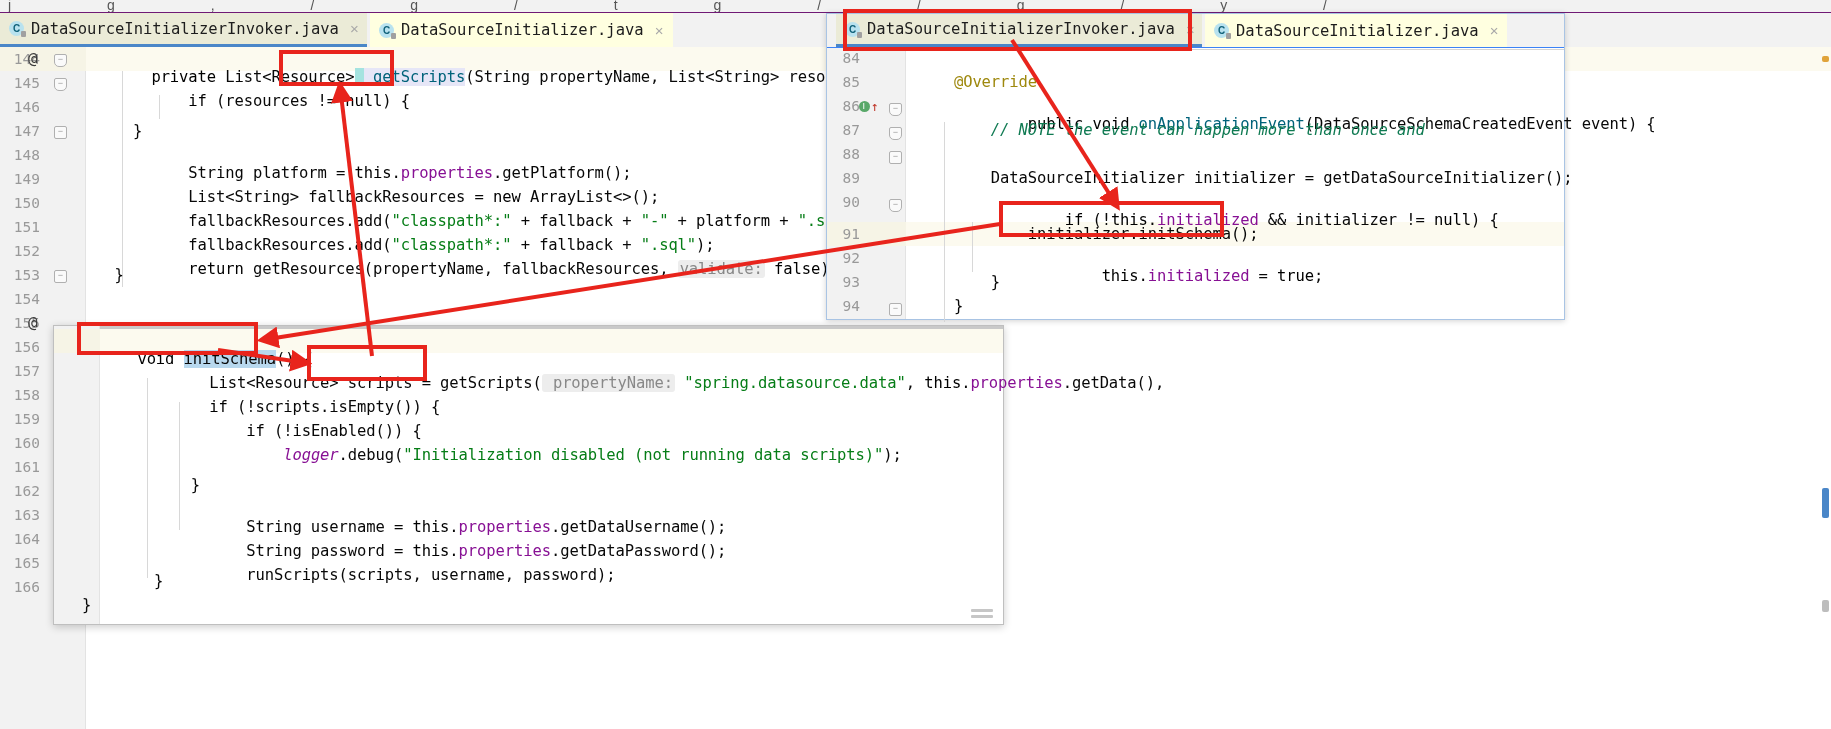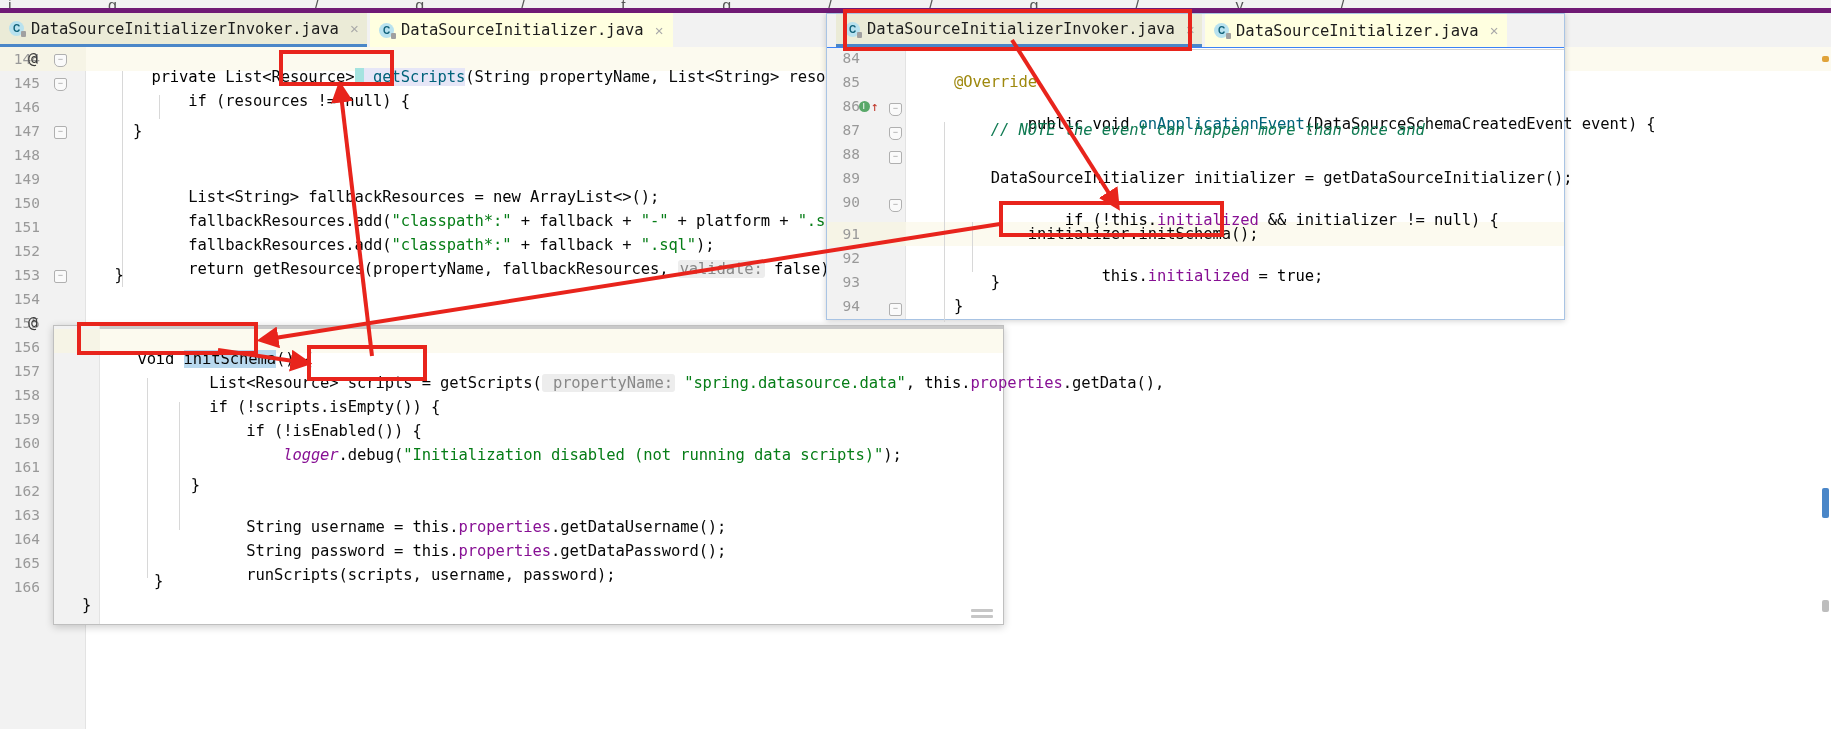--- a/index.html
+++ b/index.html
@@ -7,23 +7,23 @@
     width:1831px;height:729px;overflow:hidden;position:relative;
     background:#ffffff;
     font-family:"DejaVu Sans Mono","Liberation Mono",monospace;
     font-size:15px;
   }
   .root{position:absolute;inset:0;background:#ffffff;}
 
   
   .breadcrumb-bar{
     position:absolute;left:0;top:0;width:1831px;height:13px;
-    background:#f2f2f2;border-bottom:5px solid #701a75;
+    background:#f2f2f2;border-bottom:1px solid #701a75;
     overflow:hidden;white-space:nowrap;
-    font-family:"Liberation Sans",sans-serif;font-size:16px;color:#4b4b4b;
+    font-family:"Liberation Sans",sans-serif;font-size:14px;color:#4b4b4b;
     padding-left:8px;box-sizing:border-box;line-height:11px;
   }
   .breadcrumb-bar span{margin-right:12px;}
 
   
   .tabstrip{
     position:absolute;left:0;top:13px;width:1831px;height:34px;
     background:#f2f2f2;
   }
   .tab{
@@ -188,20 +188,23 @@
     <div class="indentguide" style="left:122px;top:24px;height:216px;"></div>
     <div class="indentguide" style="left:159px;top:48px;height:24px;"></div>
 
     <div class="codeline" style="left:96px;top:3px;">
       <span class="kw">private</span> List&lt;Resource&gt;<span style="background:#a5e3e0;">&nbsp;</span><span class="mtd" style="background:#e6e6f7;">&nbsp;getScripts</span>(String propertyName, List&lt;String&gt; resources, String
     </div>
     <div class="codeline" style="left:96px;top:27px;">
       &nbsp;&nbsp;&nbsp;&nbsp;<span class="kw">if</span> (resources != <span class="kw">null</span>) {
     </div>
     <div class="codeline" style="left:96px;top:75px;">&nbsp;&nbsp;&nbsp;&nbsp;}</div>
+    <div class="codeline" style="left:96px;top:99px;">
+      &nbsp;&nbsp;&nbsp;&nbsp;String platform = <span class="kw">this</span>.<span class="fld">properties</span>.getPlatform();
+    </div>
     <div class="codeline" style="left:96px;top:123px;">
       &nbsp;&nbsp;&nbsp;&nbsp;List&lt;String&gt; fallbackResources = <span class="kw">new</span> ArrayList&lt;&gt;();
     </div>
     <div class="codeline" style="left:96px;top:147px;">
       &nbsp;&nbsp;&nbsp;&nbsp;fallbackResources.add(<span class="str">"classpath*:"</span> + fallback + <span class="str">"-"</span> + platform + <span class="str">".sql"</span>);
     </div>
     <div class="codeline" style="left:96px;top:171px;">
       &nbsp;&nbsp;&nbsp;&nbsp;fallbackResources.add(<span class="str">"classpath*:"</span> + fallback + <span class="str">".sql"</span>);
     </div>
     <div class="codeline" style="left:96px;top:195px;">

